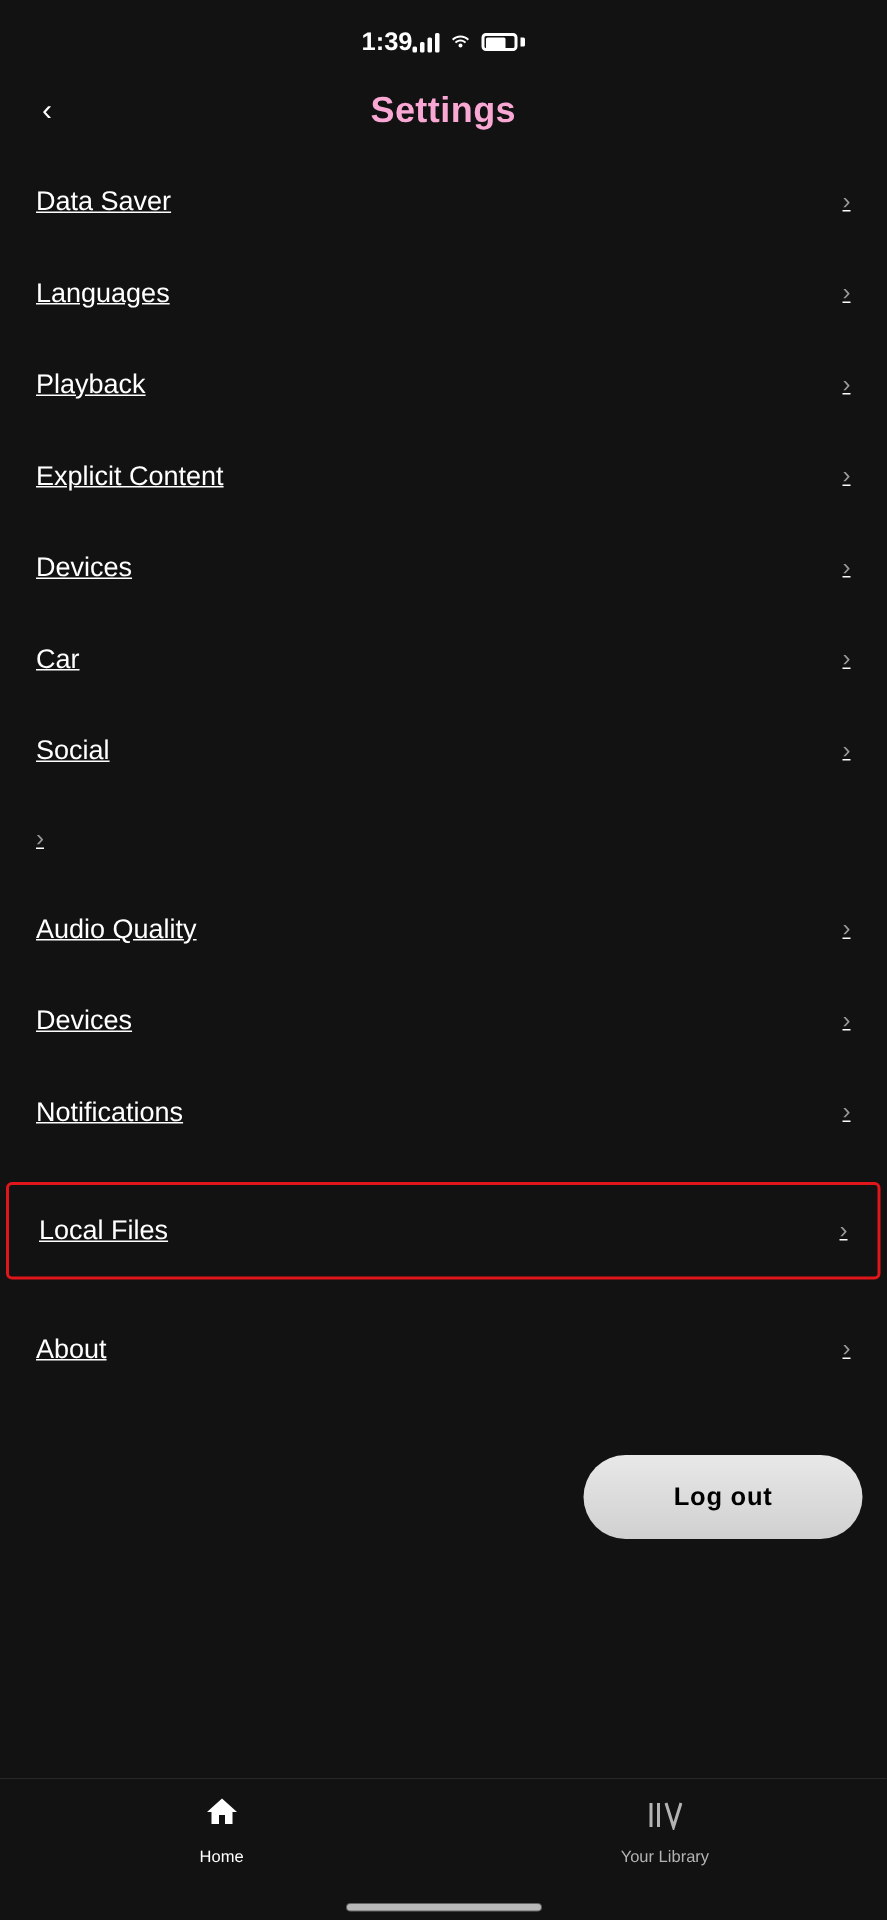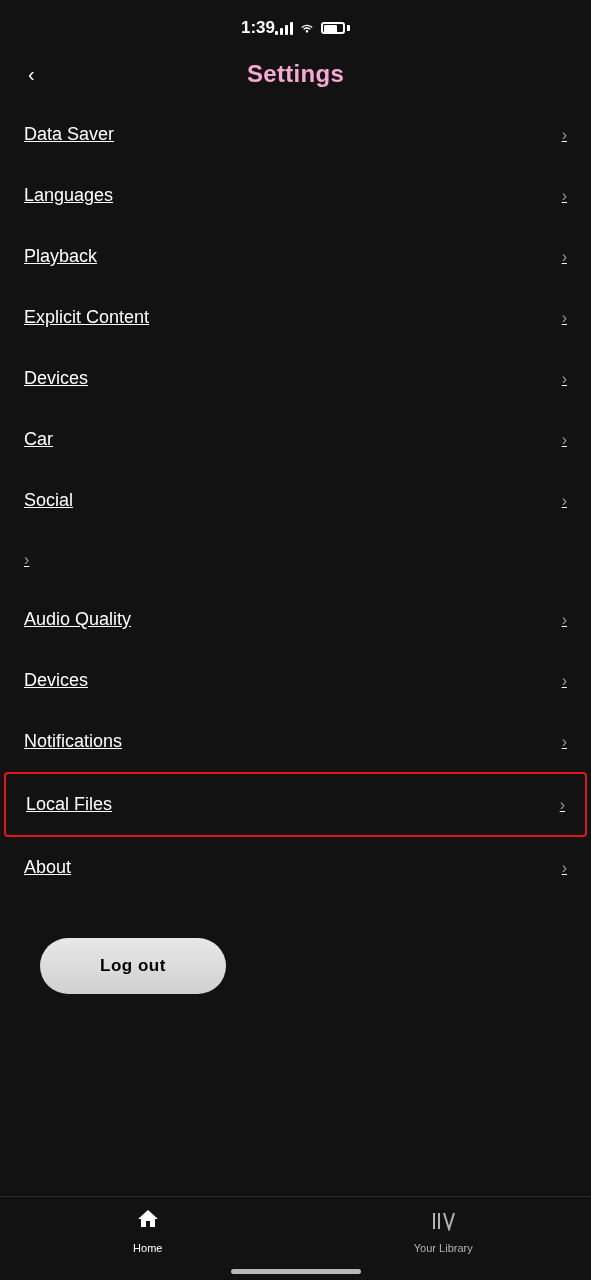--- a/index.html
+++ b/index.html
@@ -111,57 +111,57 @@
       cursor: pointer;
       border: none;
       background: transparent;
       width: 100%;
       text-align: left;
       text-decoration: underline;
     }
     .settings-item.highlighted {
       border: 2.5px solid #e0161a;
       border-radius: 4px;
-      margin: 0 4px;
+      margin: 16px 4px;
       width: calc(100% - 8px);
       padding: 20px 20px;
     }
     .settings-item-label {
       font-size: 18px;
       font-weight: 400;
       color: #ffffff;
     }
     .chevron-icon {
       color: #999;
       font-size: 16px;
       flex-shrink: 0;
     }
 
     
     .logout-container {
       display: flex;
-      justify-content: flex-start;
-      padding: 40px 40px 30px;
+      justify-content: flex-end;
+      padding: 40px 16px 30px;
     }
     .logout-button {
       background: linear-gradient(to bottom, #e8e8e8, #d0d0d0);
       color: #000;
       border: none;
       border-radius: 30px;
       padding: 18px 60px;
       font-size: 17px;
       font-weight: 700;
       cursor: pointer;
       letter-spacing: 0.5px;
     }
 
     
     .bottom-nav {
       position: fixed;
-      bottom: 2px;
+      bottom: 12px;
       left: 0;
       width: 591px;
       background: #121212;
       border-top: 1px solid #282828;
       display: flex;
       justify-content: space-around;
       align-items: center;
       padding: 10px 0 24px;
     }
     .nav-item {

